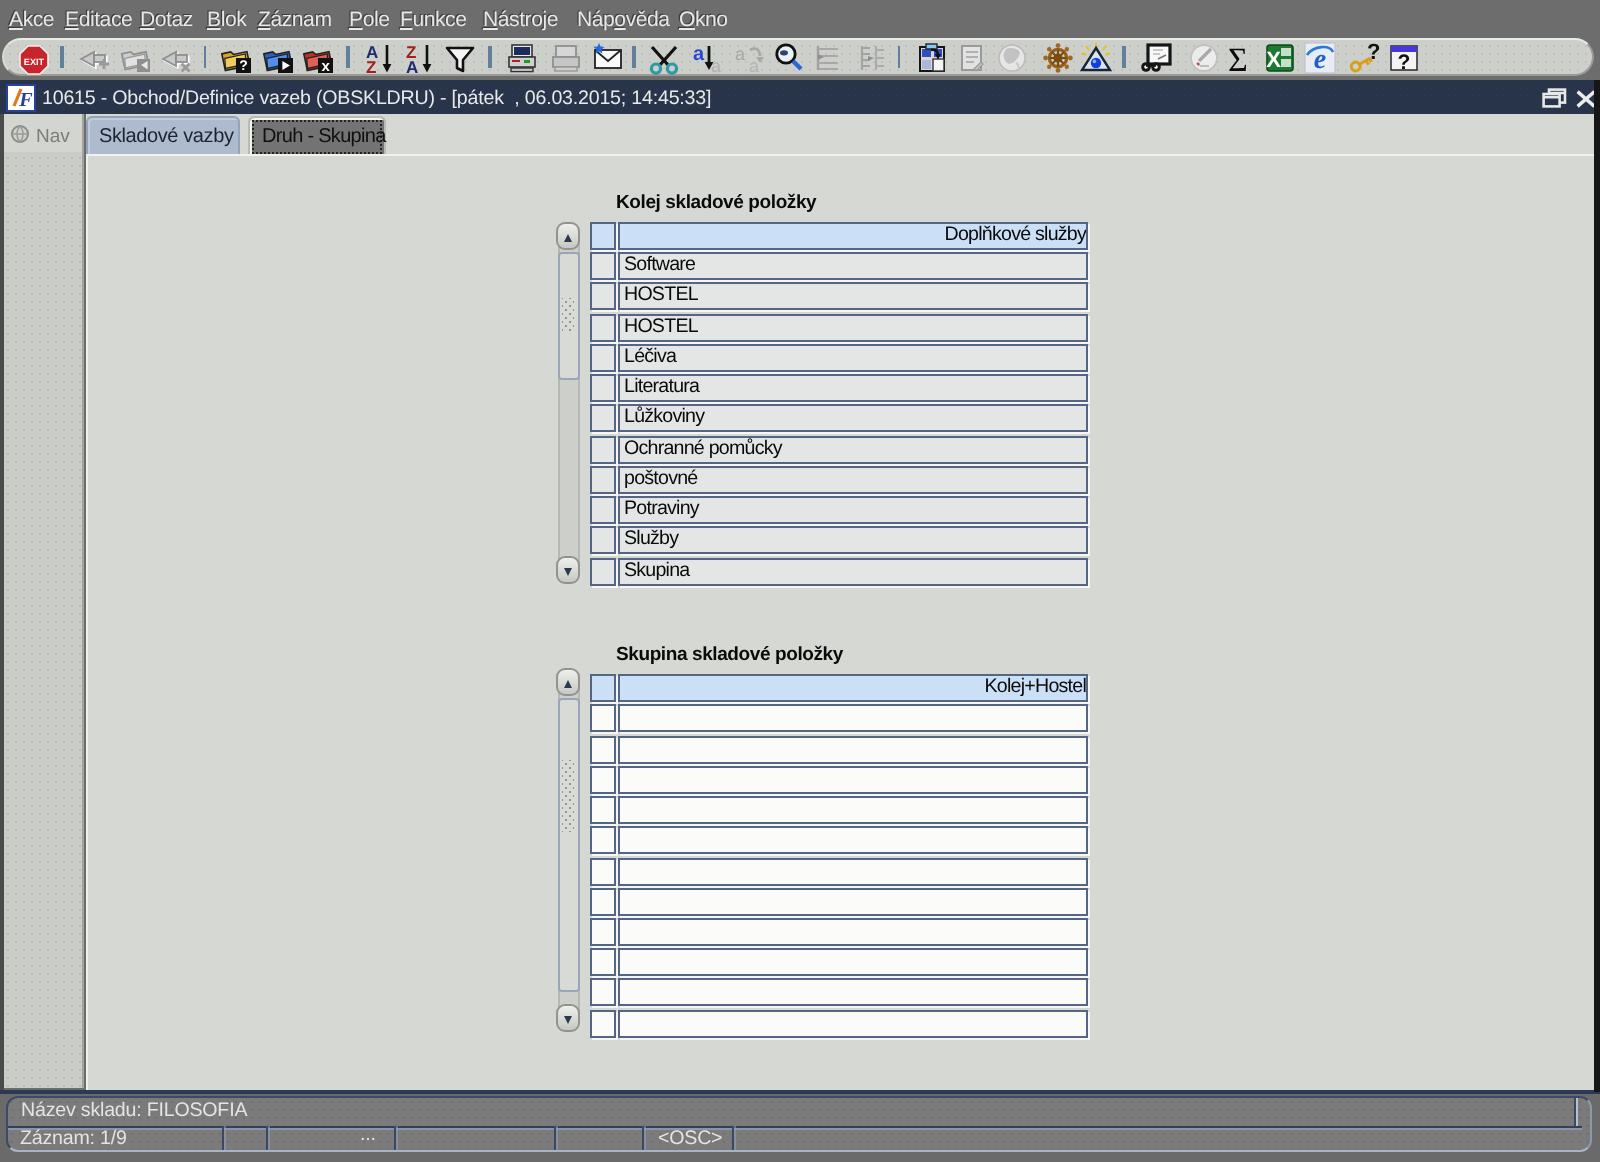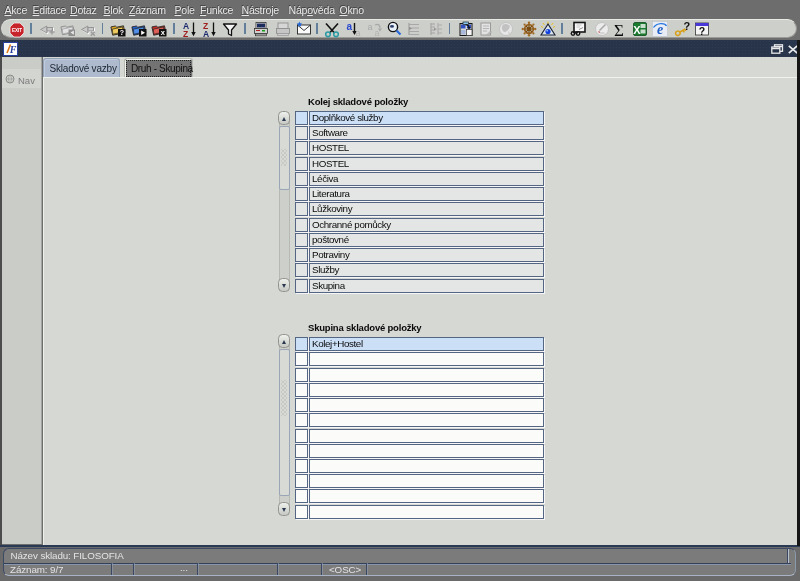--- a/index.html
+++ b/index.html
@@ -22,31 +22,31 @@
  border:1px solid #93a3b8;border-bottom:none;border-radius:3px 3px 0 0;
  box-shadow:inset 1px 1px 0 rgba(210,220,235,0.5);}
 #tab1 span{position:absolute;left:5.5px;top:4px;font-size:10px;color:#1c2430;letter-spacing:-0.2px;white-space:nowrap;}
 #tab2{position:absolute;left:81px;top:0.5px;width:69px;height:19.5px;background:#737373;
  border:1px solid #b8bab4;border-bottom:none;border-radius:3px 3px 0 0;box-shadow:inset 1px 1px 0 #f2f4ee;}
 #tab2 .foc{position:absolute;left:1px;top:1px;right:1px;bottom:0px;border:1px dotted #222;border-bottom:1px dotted #222;}
 #tab2 span{position:absolute;left:6px;top:4px;font-size:10px;color:#101010;letter-spacing:-0.35px;white-space:nowrap;}
 #navstrip{left:2px;top:57px;width:40px;height:486.5px;background:#caccc8;
  background-image:radial-gradient(#b8bab6 20%,transparent 22%);background-size:4px 4px;
  border-right:1.5px solid #a2a4a0;}
-#navtop{position:absolute;left:0;top:12px;width:39px;height:19px;background:#d3d5d1;}
+#navtop{position:absolute;left:0;top:0;width:39px;height:19px;background:#d3d5d1;}
 #navtop span{position:absolute;left:16px;top:5.5px;font-size:9.5px;color:#7c7c7c;}
 #content{left:43px;top:77px;width:754px;height:467.5px;background:#d6d8d4;
  border-top:1px solid #f0f2ee;border-left:1px solid #eef0ec;}
 #winleft{left:0;top:57px;width:2px;height:524px;background:#4b4b4b;}
 #winright{left:797px;top:40px;width:3px;height:506px;background:#161616;}
 .blklabel{position:absolute;font-size:9.5px;font-weight:bold;color:#0a0a0a;letter-spacing:-0.2px;white-space:nowrap;}
 .cell{position:absolute;width:13px;height:14px;border:1px solid #556684;background:#e4e6e6;box-shadow:1px 1px 0 rgba(250,250,250,0.9);}
 .fld{position:absolute;left:309px;width:235px;height:14px;border:1px solid #556684;background:#e4e6e6;
  box-shadow:1px 1px 0 rgba(250,250,250,0.9);font-size:9.8px;color:#0a0a0a;line-height:12.8px;padding-left:2px;letter-spacing:-0.38px;white-space:nowrap;overflow:hidden;}
-.sel{background:#cbdff7 !important;}
+.sel{background:#cbdff7 !important;text-align:right;}
 .w{background:#fbfcfa;}
 .sb{position:absolute;left:278px;width:12px;}
 .sbbtn{position:absolute;left:0;width:12px;height:14px;border:1px solid #94948e;border-radius:4.5px;
  background:linear-gradient(#eef0ec,#c6c8c4);}
 .sbbtn:after{content:"";position:absolute;left:3px;width:0;height:0;border-left:2.5px solid transparent;border-right:2.5px solid transparent;}
 .up:after{top:4.5px;border-bottom:4.5px solid #2c3850;}
 .dn:after{top:5px;border-top:4.5px solid #2c3850;}
 .trough{position:absolute;left:0.5px;width:11px;background:#cdcfcb;border:1px solid #b6b8b4;}
 .thumb{position:absolute;left:0.5px;width:11px;background:#d8dad6;border:1px solid #9aa6b8;border-radius:2px;}
 .dots{position:absolute;left:2.5px;width:6px;background-image:radial-gradient(#94968f 22%,transparent 26%),radial-gradient(#94968f 22%,transparent 26%);background-size:4px 4px,4px 4px;background-position:0 0,2px 2px;}
@@ -285,20 +285,21 @@
       <rect x="1.5" y="2" width="13" height="3" fill="#4838d8"></rect>
       <text x="8" y="13.5" font-size="10.5" font-weight="bold" fill="#111" text-anchor="middle" font-family="Liberation Sans">?</text>
     </svg>
 </div>
 <div id="titlebar" class="abs">
 <svg class="abs" style="left:3px;top:2px" width="15" height="14" viewBox="0 0 15 14">
 <rect x="0" y="0" width="15" height="14" fill="#fff" stroke="#2840a0" stroke-width="2"></rect>
 <path d="M4 11 L7.5 2.5" stroke="#e07818" stroke-width="1.6"></path>
 <text x="10" y="11" font-size="10" font-weight="bold" font-style="italic" fill="#2840a0" text-anchor="middle" font-family="Liberation Serif">F</text>
 </svg>
+<span id="titletext">10615 - Obchod/Definice vazeb (OBSKLDRU) - [pátek&nbsp;&nbsp;, 06.03.2015; 14:45:33]</span>
 <svg class="abs" style="left:771px;top:4px" width="13" height="10" viewBox="0 0 13 10">
       <g fill="none" stroke="#e8e8e8" stroke-width="1.3">
         <rect x="3.5" y="0.8" width="8" height="6.5"></rect>
         <path d="M3.5 2.5 h8"></path>
         <rect x="0.8" y="3" width="8" height="6.2" fill="#28344a"></rect>
         <path d="M0.8 4.6 h8"></path>
       </g>
     </svg>
 <svg class="abs" style="left:787.5px;top:4.5px" width="10" height="9" viewBox="0 0 10 9">
       <path d="M0.8 0.8 L9.2 8.2 M9.2 0.8 L0.8 8.2" stroke="#ececec" stroke-width="1.7"></path>
@@ -387,21 +388,21 @@
 <div class="cell w" style="left:295px;top:489.4px"></div>
 <div class="fld w" style="top:489.4px"></div>
 <div class="cell w" style="left:295px;top:504.9px"></div>
 <div class="fld w" style="top:504.9px"></div>
 <div id="sepline" class="abs"></div>
 <div id="statusband" class="abs">
     <div id="spill">
 <span class="stxt" style="left:6.5px;top:1.8px">Název skladu: FILOSOFIA</span>
 <div style="position:absolute;left:783px;top:0px;width:1px;height:14px;background:#3a4864;box-shadow:1px 0 0 #b8c0cc"></div>
 <div style="position:absolute;left:0px;top:14px;width:787px;height:1px;background:#32405c;box-shadow:0 1px 0 #8a96a8"></div>
-<span class="stxt" style="left:6px;top:15.8px">Záznam: 9/7</span>
+<span class="stxt" style="left:6px;top:15.8px">Záznam: 1/9</span>
 <span class="stxt" style="left:176px;top:13.5px">...</span>
 <span class="stxt" style="left:325px;top:15.8px">&lt;OSC&gt;</span>
 </div>
   </div>
 <div class="abs" style="left:111px;top:562.5px;width:1px;height:12px;background:#3a4864;box-shadow:1px 0 0 rgba(150,160,180,0.55)"></div>
 <div class="abs" style="left:133px;top:562.5px;width:1px;height:12px;background:#3a4864;box-shadow:1px 0 0 rgba(150,160,180,0.55)"></div>
 <div class="abs" style="left:197px;top:562.5px;width:1px;height:12px;background:#3a4864;box-shadow:1px 0 0 rgba(150,160,180,0.55)"></div>
 <div class="abs" style="left:277px;top:562.5px;width:1px;height:12px;background:#3a4864;box-shadow:1px 0 0 rgba(150,160,180,0.55)"></div>
 <div class="abs" style="left:321px;top:562.5px;width:1px;height:12px;background:#3a4864;box-shadow:1px 0 0 rgba(150,160,180,0.55)"></div>
 <div class="abs" style="left:366px;top:562.5px;width:1px;height:12px;background:#3a4864;box-shadow:1px 0 0 rgba(150,160,180,0.55)"></div>

